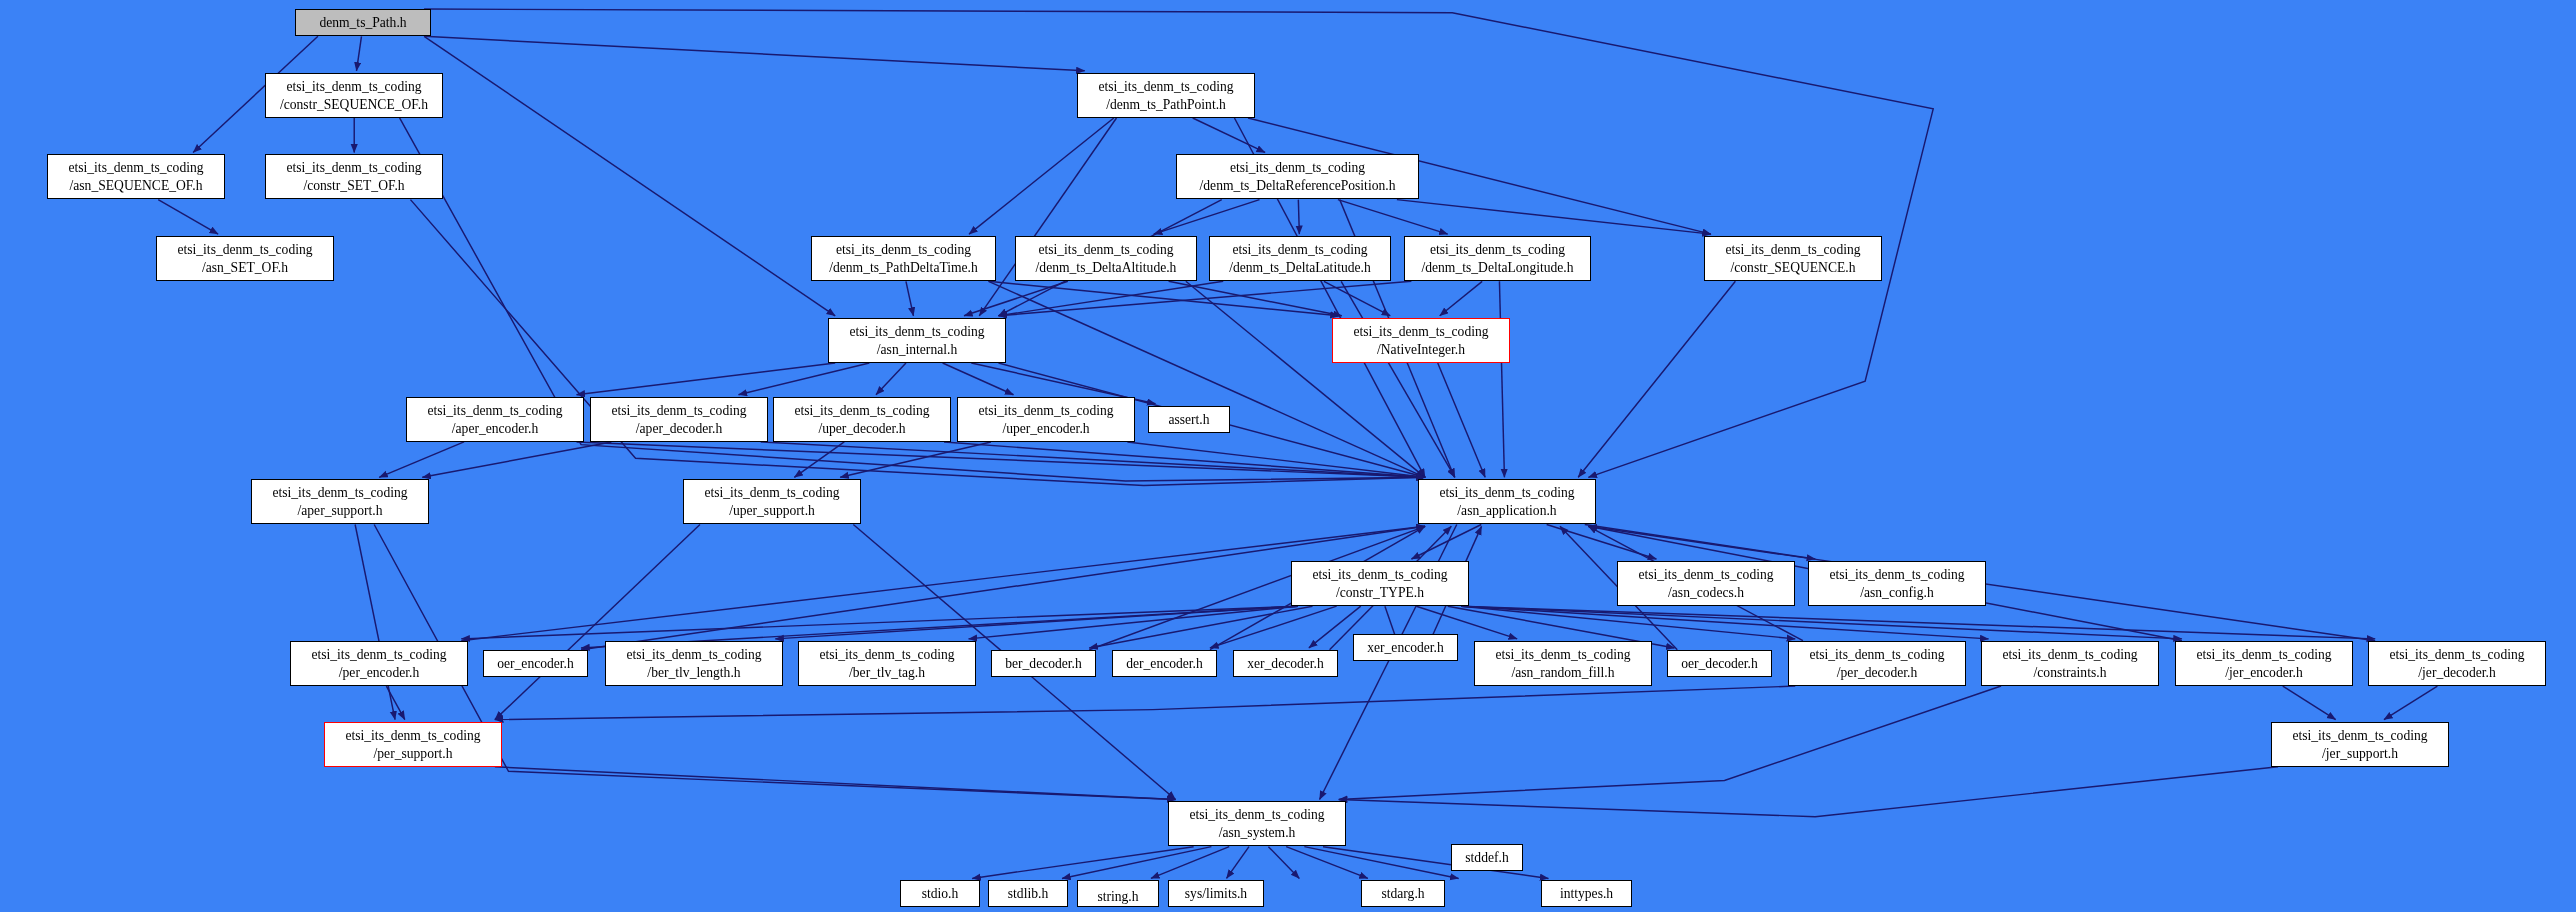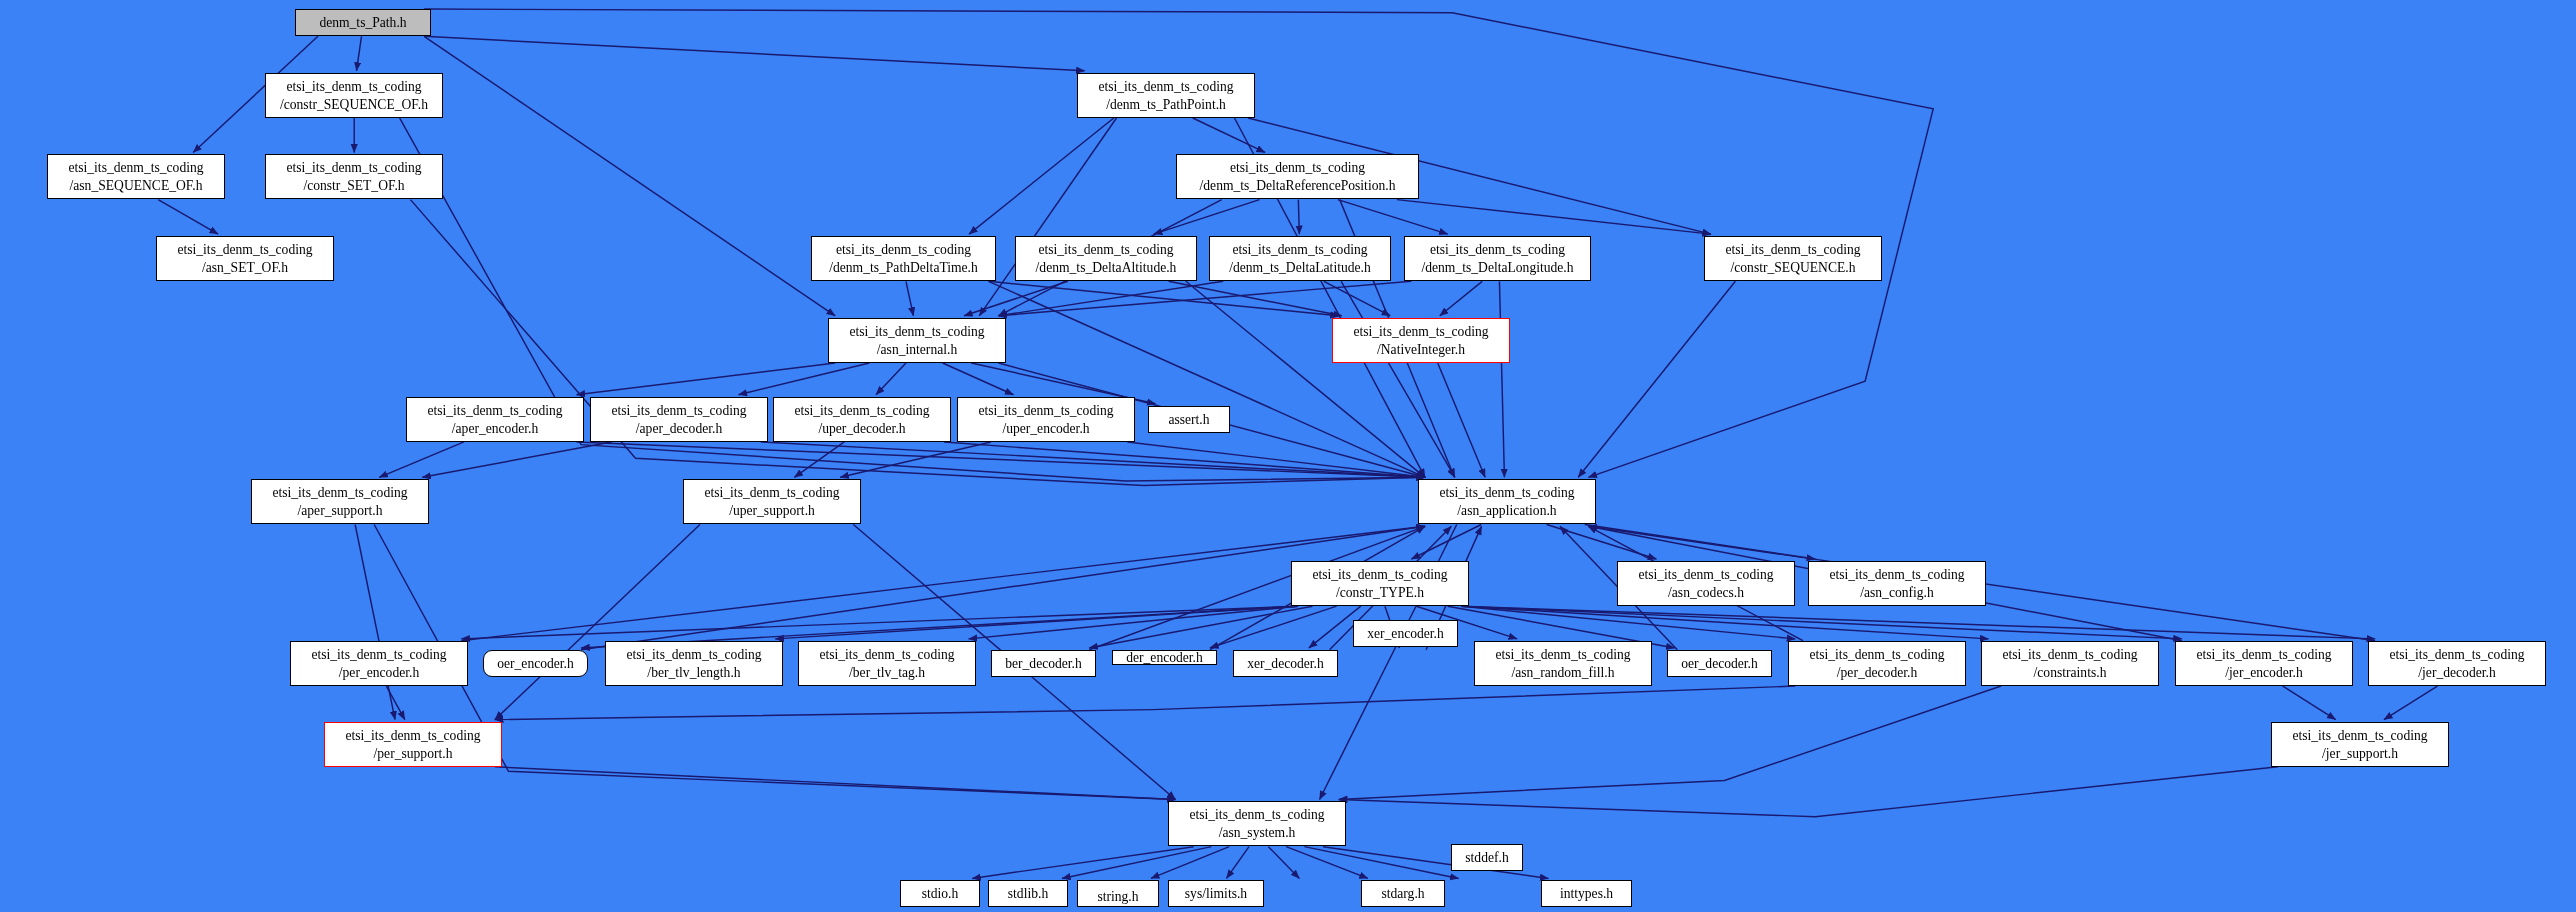--- a/index.html
+++ b/index.html
@@ -246,41 +246,41 @@
         <span>/asn_codecs.h</span>
       </div>
       <div class="node" style="left: 1808px; top: 561px; width: 178px; height: 45px;">
         <span>etsi_its_denm_ts_coding</span>
         <span>/asn_config.h</span>
       </div>
       <div class="node" style="left: 290px; top: 641px; width: 178px; height: 45px;">
         <span>etsi_its_denm_ts_coding</span>
         <span>/per_encoder.h</span>
       </div>
-      <div class="node" style="left: 483px; top: 650px; width: 105px; height: 27px; border-radius: 9px;">
+      <div class="node" style="left: 483px; top: 650px; width: 105px; height: 27px;">
         <span>oer_encoder.h</span>
       </div>
       <div class="node" style="left: 605px; top: 641px; width: 178px; height: 45px;">
         <span>etsi_its_denm_ts_coding</span>
         <span>/ber_tlv_length.h</span>
       </div>
       <div class="node" style="left: 798px; top: 641px; width: 178px; height: 45px;">
         <span>etsi_its_denm_ts_coding</span>
         <span>/ber_tlv_tag.h</span>
       </div>
       <div class="node" style="left: 991px; top: 650px; width: 105px; height: 27px;">
         <span>ber_decoder.h</span>
       </div>
-      <div class="node" style="left: 1112px; top: 650px; width: 105px; height: 15px; justify-content: center;">
+      <div class="node" style="left: 1112px; top: 650px; width: 105px; height: 27px; justify-content: center;">
         <span>der_encoder.h</span>
       </div>
       <div class="node" style="left: 1233px; top: 650px; width: 105px; height: 27px; justify-content: center;">
         <span>xer_decoder.h</span>
       </div>
-      <div class="node" style="left: 1353px; top: 620px; width: 105px; height: 27px;">
+      <div class="node" style="left: 1353px; top: 634px; width: 105px; height: 27px;">
         <span>xer_encoder.h</span>
       </div>
       <div class="node" style="left: 1474px; top: 641px; width: 178px; height: 45px;">
         <span>etsi_its_denm_ts_coding</span>
         <span>/asn_random_fill.h</span>
       </div>
       <div class="node" style="left: 1667px; top: 650px; width: 105px; height: 27px;">
         <span>oer_decoder.h</span>
       </div>
       <div class="node" style="left: 1788px; top: 641px; width: 178px; height: 45px;">

